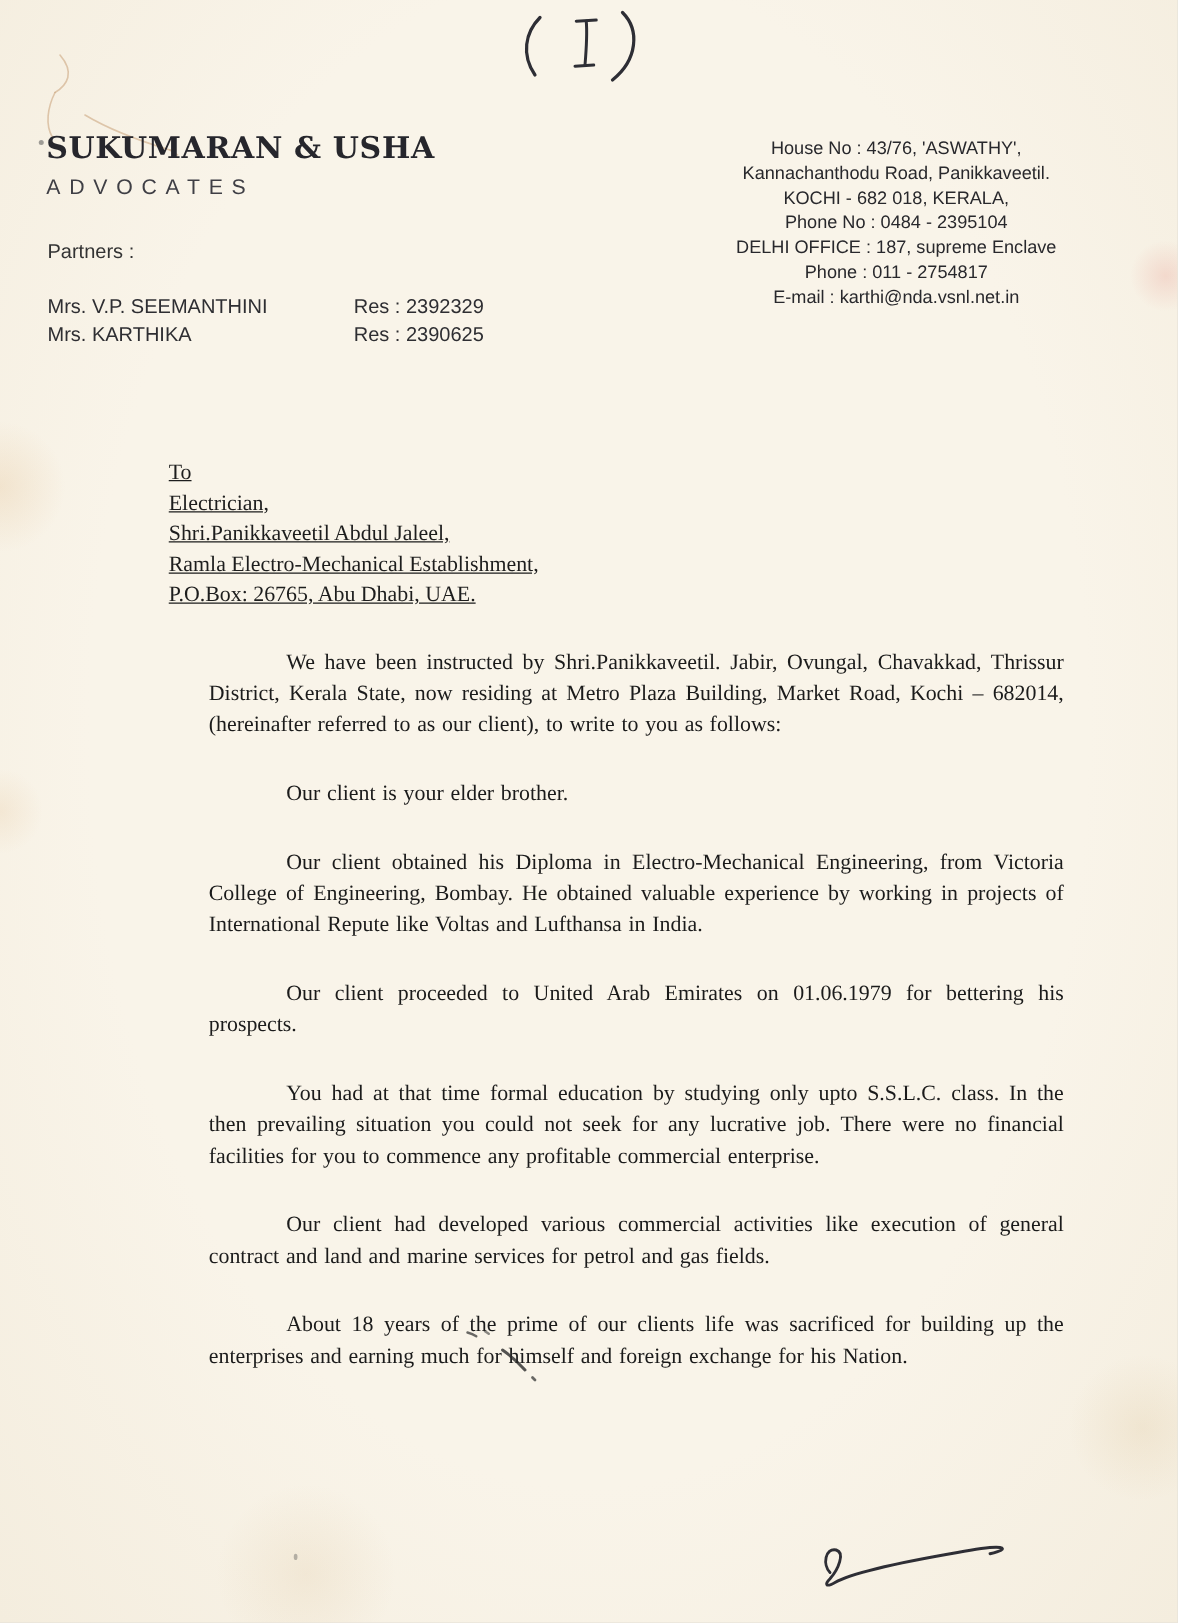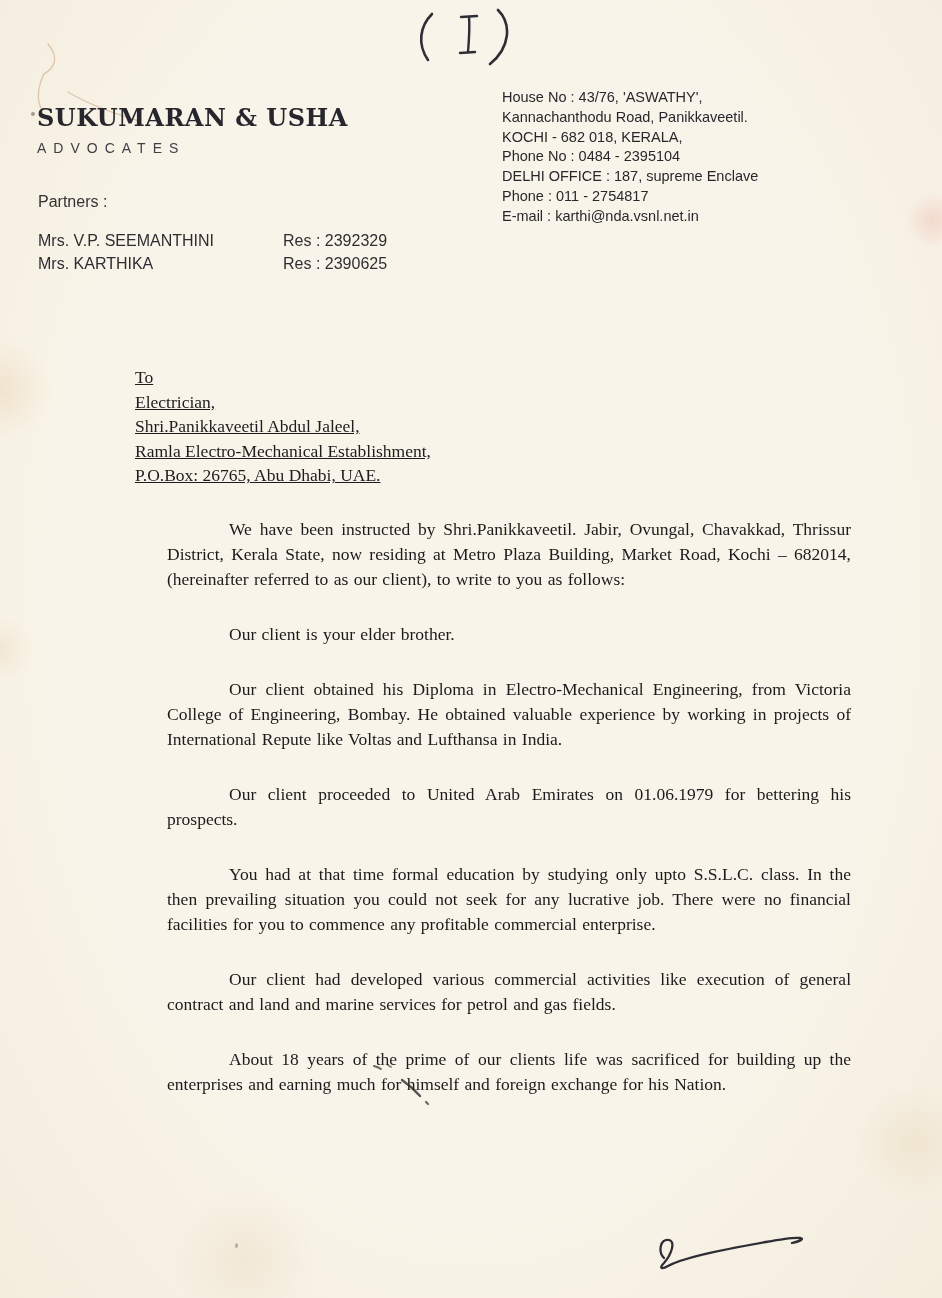--- a/index.html
+++ b/index.html
@@ -28,33 +28,33 @@
   .smudge path { fill:none; stroke:#2b2b2b; stroke-linecap:round; }
   .speck { position:absolute; border-radius:50%; background:#555; opacity:.55; }
   
   .firm { position:absolute; left:37px; top:103px; }
   .firm-name {
     margin:0; font-family:"DejaVu Serif", serif; font-weight:700;
     font-size:24px; letter-spacing:.5px; color:#26262c;
   }
   .firm-type {
     margin-top:8px; font-family:"Liberation Sans", sans-serif;
-    font-size:14px; letter-spacing:7px; color:#3f3f45;
+    font-size:17px; letter-spacing:7px; color:#3f3f45;
   }
   .address {
-    position:absolute; top:88px; right:10px; width:430px;
-    text-align:left; font-family:"Liberation Sans", sans-serif;
+    position:absolute; top:110px; right:10px; width:430px;
+    text-align:center; font-family:"Liberation Sans", sans-serif;
     font-size:14.5px; line-height:19.8px; color:#28282c;
   }
   .partners-label {
     position:absolute; left:38px; top:193px;
     font-family:"Liberation Sans", sans-serif; font-size:16px; color:#333;
   }
   .partners { position:absolute; left:38px; top:232px; font-family:"Liberation Sans", sans-serif; font-size:16px; color:#2e2e32; }
-  .partner-row { display:flex; height:23px; align-items:flex-start; }
+  .partner-row { display:flex; height:23px; align-items:flex-end; }
   .partner-name { width:245px; }
   
   .recipient {
     position:absolute; left:135px; top:365px;
     font-size:17.5px; line-height:24.6px; color:#1d1d1d;text-decoration:underline;
   }
   .recipient div { white-space:nowrap; }
   .body {
     position:absolute; left:167px; top:517px; width:684px;
     font-size:17.5px; line-height:25px; text-align:justify; color:#1b1b1b;

